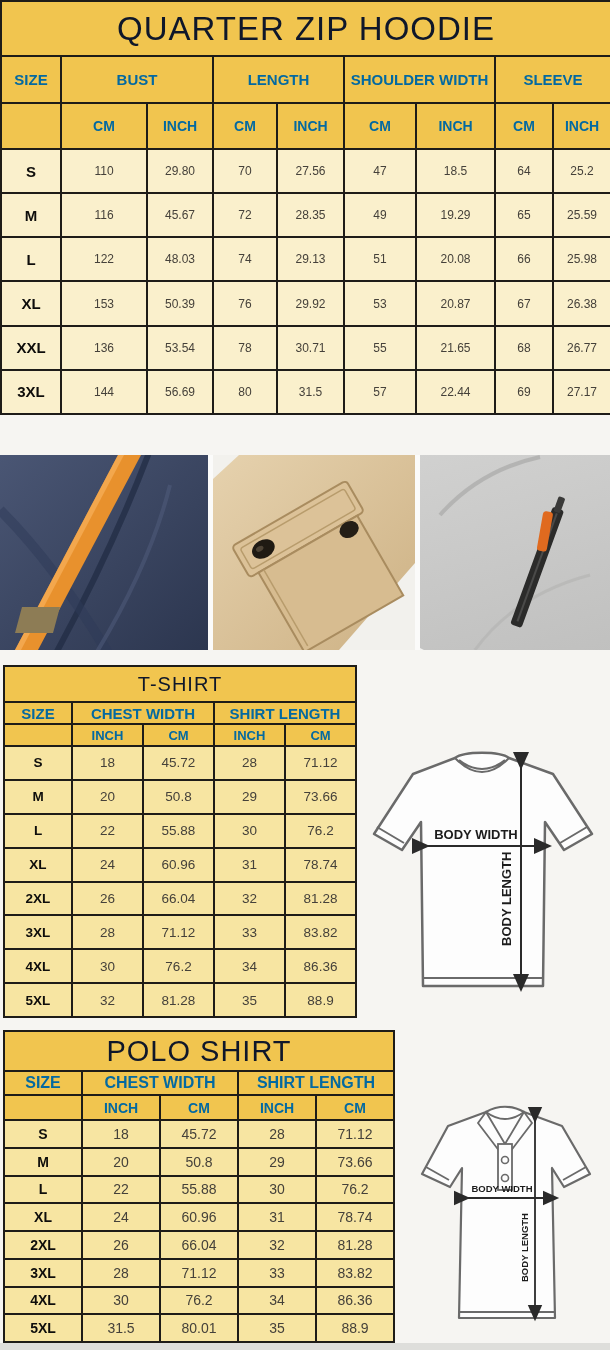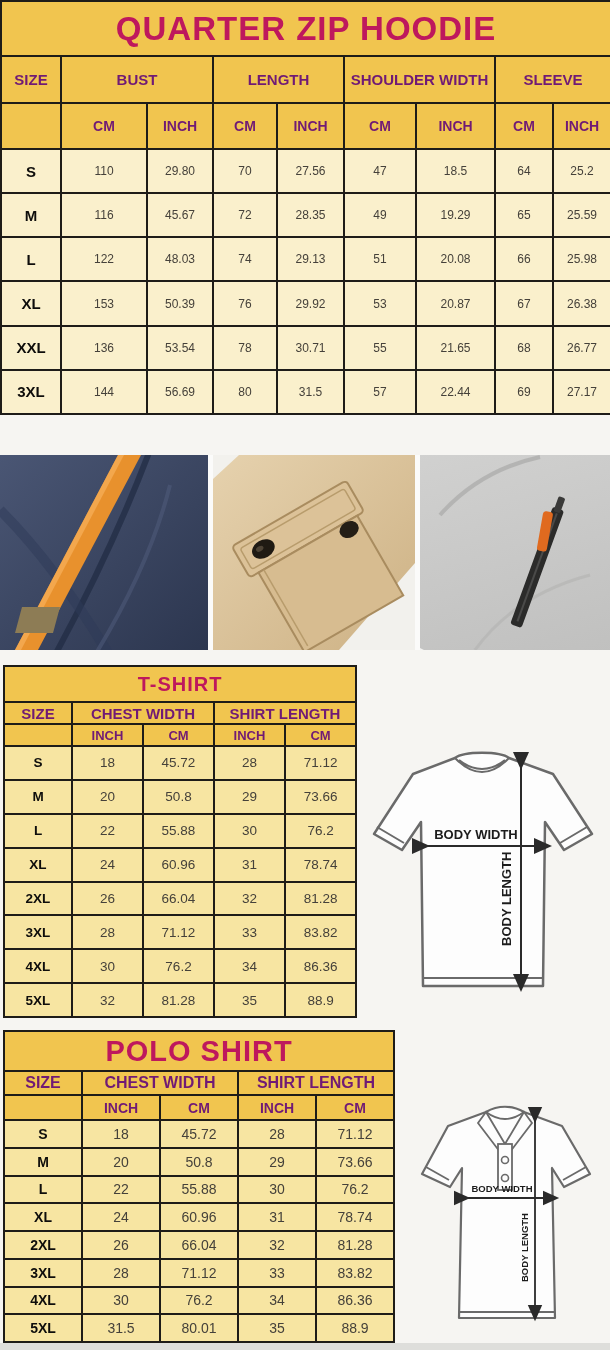--- a/index.html
+++ b/index.html
@@ -1,21 +1,21 @@
 <!DOCTYPE html>
 <html><head>
 <meta charset="utf-8">
 <style>
   html,body{margin:0;padding:0;background:#e9e9e7;}
   .page{position:relative;width:610px;height:1350px;background:#f6f5f2;overflow:hidden;
         font-family:"Liberation Sans",sans-serif;color:#1c1c1c;}
   table.tbl{border-collapse:collapse;table-layout:fixed;position:absolute;}
   table.tbl td{border:2px solid #1e1c18;text-align:center;vertical-align:middle;padding:0;overflow:hidden;}
-  .title-cell{background:#F1C54F;font-weight:bold;color:#be185d;}
-  .hdr{background:#F1C54F;font-weight:bold;color:#701a75;}
+  .title-cell{background:#F1C54F;font-weight:normal;color:#0f172a;}
+  .hdr{background:#F1C54F;font-weight:bold;color:#0369a1;}
   
   .hoodie-tbl{left:0;top:0;width:610px;height:415px;}
   .hoodie-tbl .r-title td{font-size:33px;letter-spacing:1px;height:53px;}
   .hoodie-tbl .r-grp td{font-size:15px;height:45px;}
   .hoodie-tbl .r-unit td{font-size:14px;height:44px;}
   .hoodie-tbl tbody td{background:#FAF0CC;font-size:12px;color:#45413a;}
   .hoodie-tbl tbody td:first-child{font-weight:bold;color:#0e0d0b;font-size:15px;}
   
   .material-band{position:absolute;left:0;top:415px;width:610px;height:40px;background:#F1C54F;
     border:2px solid #1e1c18;box-sizing:border-box;display:flex;align-items:center;justify-content:center;

